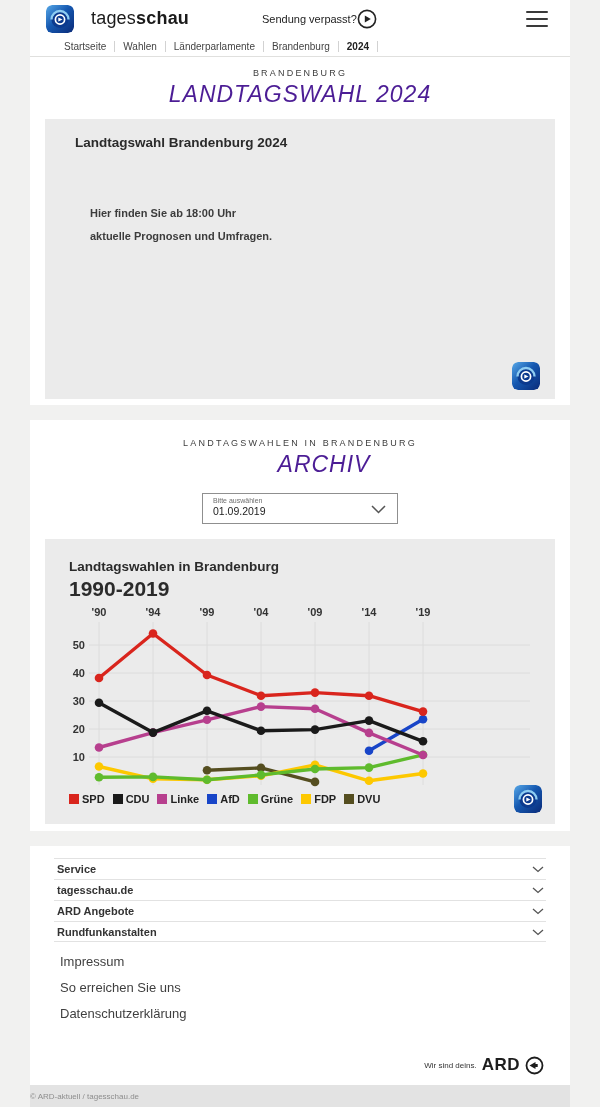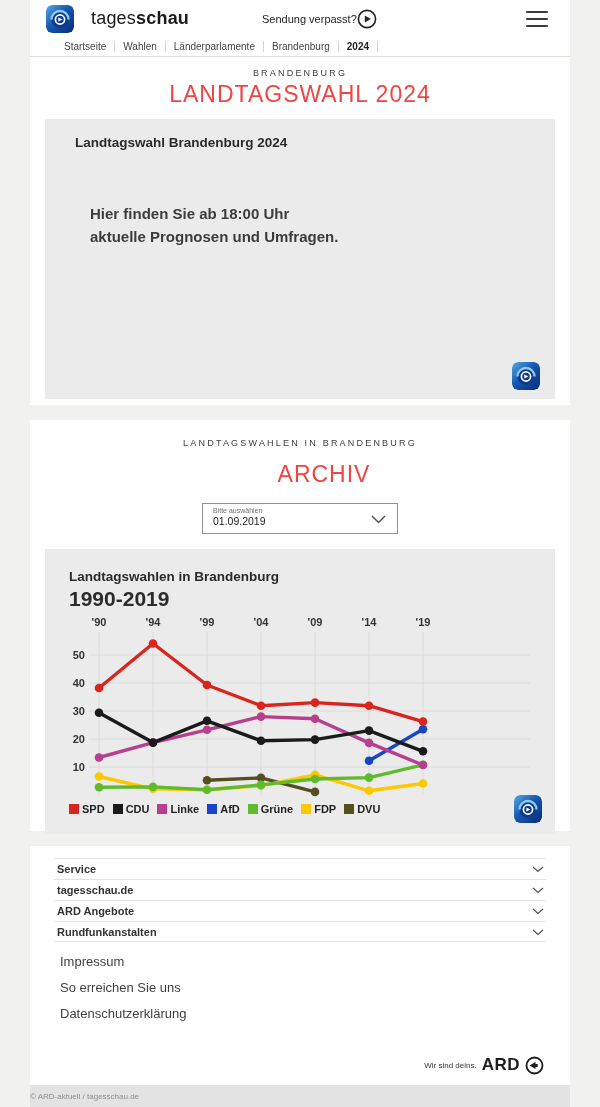--- a/index.html
+++ b/index.html
@@ -25,31 +25,31 @@
   .sendung-label { font-size:11px; color:#222; }
   .burger { position:absolute; right:14px; top:11px; width:22px; height:16px; display:flex; flex-direction:column; justify-content:space-between; cursor:pointer; }
   .burger span { display:block; height:2.4px; background:#3a3a3a; border-radius:1px; }
   .crumbs { display:flex; align-items:center; height:18px; padding-left:18px; }
   .crumb { font-size:10px; color:#444; padding:0 8px; cursor:pointer; white-space:nowrap; }
   .crumb.current { font-weight:700; color:#222; }
   .crumb-sep { width:1px; height:11px; background:#d2d2d2; }
 
   
   .kicker { text-align:center; font-size:9px; letter-spacing:2.2px; color:#3d3d3d; font-weight:400; }
-  .big-title { text-align:center; font-size:23px; letter-spacing:1px; color:#ef4444; font-weight:400; }
+  .big-title { text-align:center; font-size:23px; letter-spacing:1px; color:#4c1d95; font-weight:400;font-style:italic; }
 
   .hero { height:348px; padding-top:11px; }
   .hero .big-title { margin-top:3px; }
   .teaser-box { position:relative; margin:11px 15px 0; height:280px; background:#ebebeb; padding-top:16px; }
   .teaser-heading { margin-left:30px; font-size:13.5px; font-weight:700; color:#2b2b2b; }
-  .teaser-body { margin:52px 0 0 45px; font-size:15px; font-weight:700; color:#3c3c3c; line-height:23px; }
+  .teaser-body { margin:52px 0 0 45px; font-size:11px; font-weight:700; color:#3c3c3c; line-height:23px; }
   .box-logo { position:absolute; right:15px; bottom:9px; width:28px; height:28px; border-radius:6px; }
 
   .archive { margin-top:15px; height:411px; padding-top:18px; }
-  .archive .big-title { margin-top:13px;padding-left:48px; }
+  .archive .big-title { margin-top:3px;padding-left:48px; }
   .select-box { position:relative; width:196px; margin:15px auto 0; height:31px; background:#fff; border:1px solid #8f8f8f; padding:3px 10px; cursor:pointer; }
   .select-label { font-size:7px; color:#6e6e6e; display:block; }
   .select-value { font-size:10.5px; color:#222; display:block; margin-top:1px; }
   .select-chevron { position:absolute; right:11px; top:11px; }
 
   .chart-box { position:relative; margin:15px 15px 0; height:285px; background:#ebebeb; padding:20px 24px 10px; }
   .chart-title { font-size:13.5px; font-weight:700; color:#2b2b2b; }
   .chart-subtitle { font-size:21px; font-weight:700; color:#2b2b2b; margin-top:3px; }
   #chart-svg { display:block; margin-top:4px; width:462px; height:186px; }
   #chart-svg text.ax { font-family:"Liberation Sans", sans-serif; font-size:11px; font-weight:700; fill:#333; }

